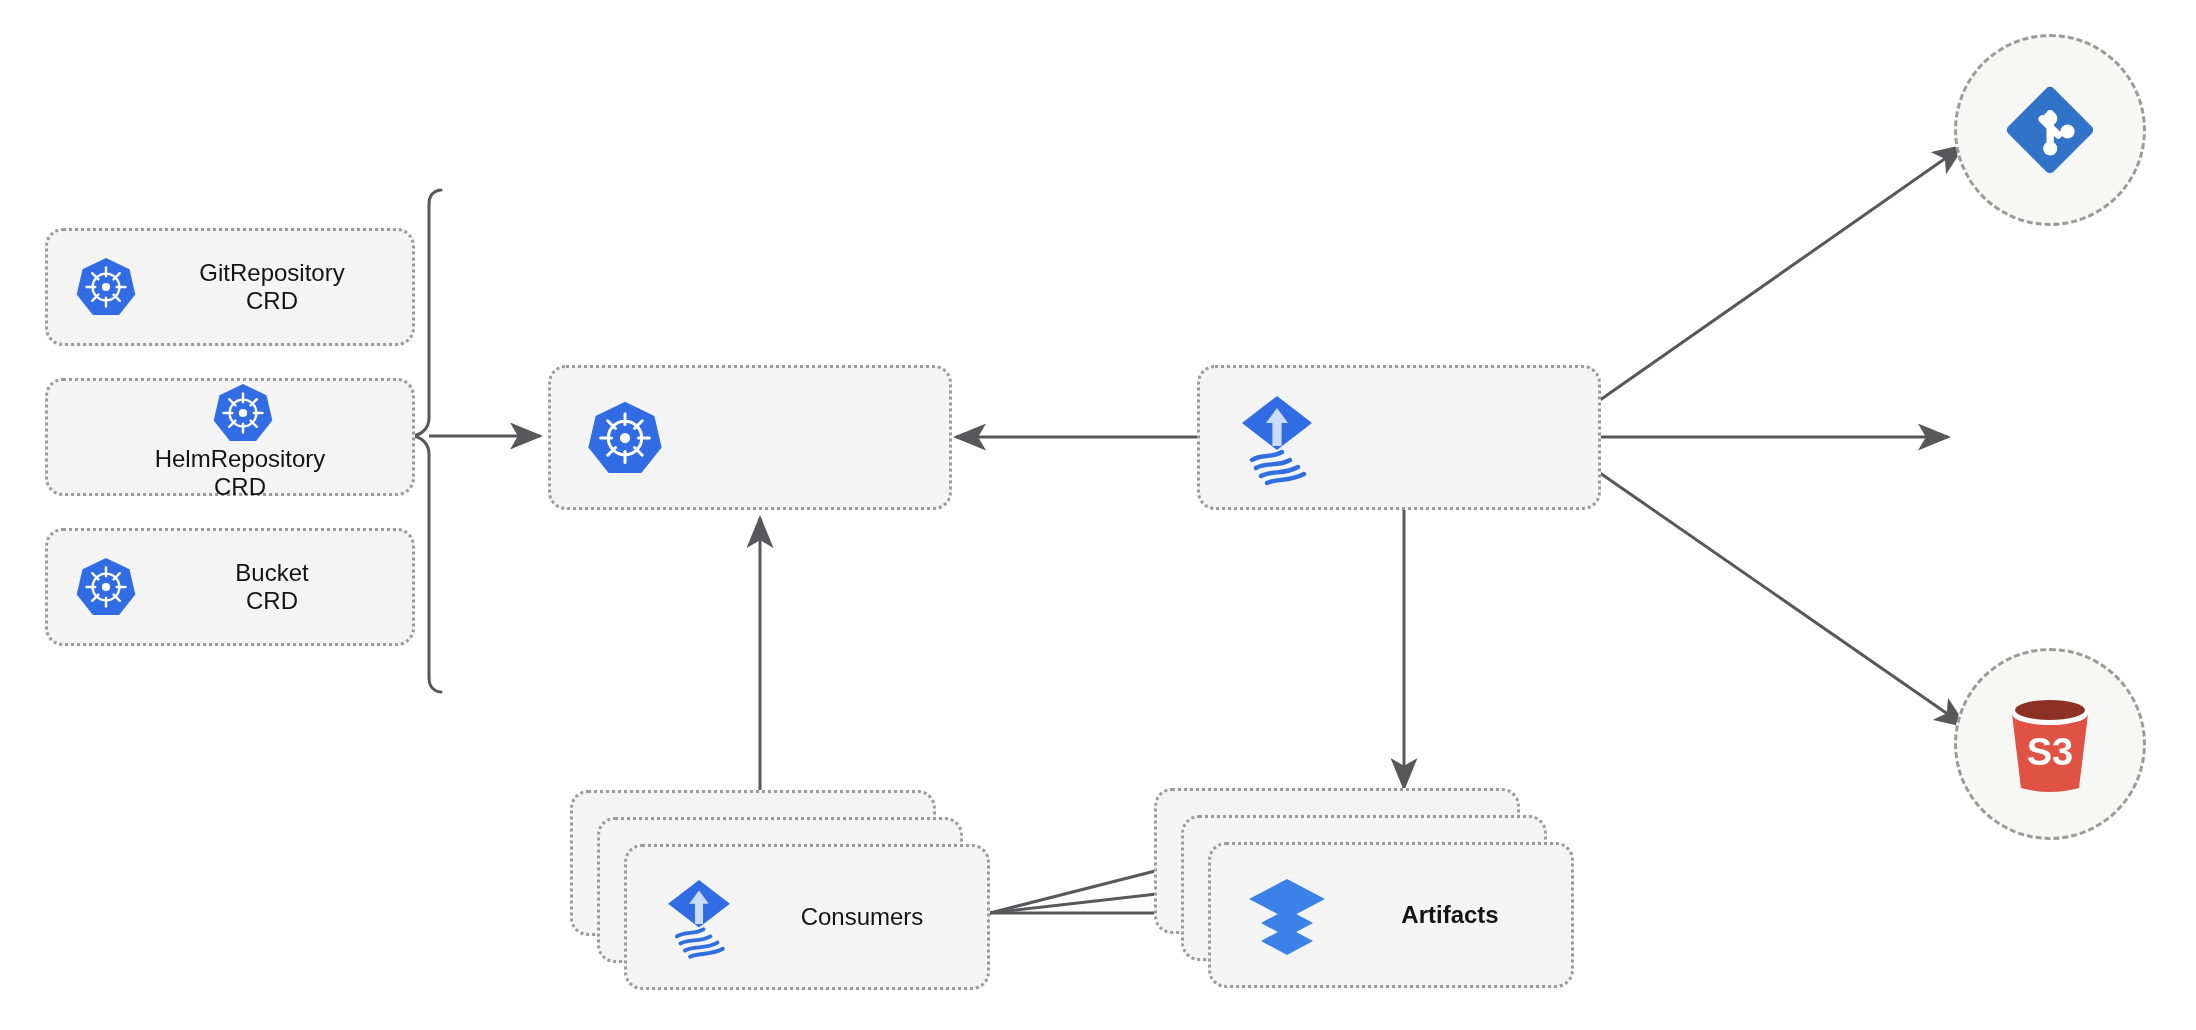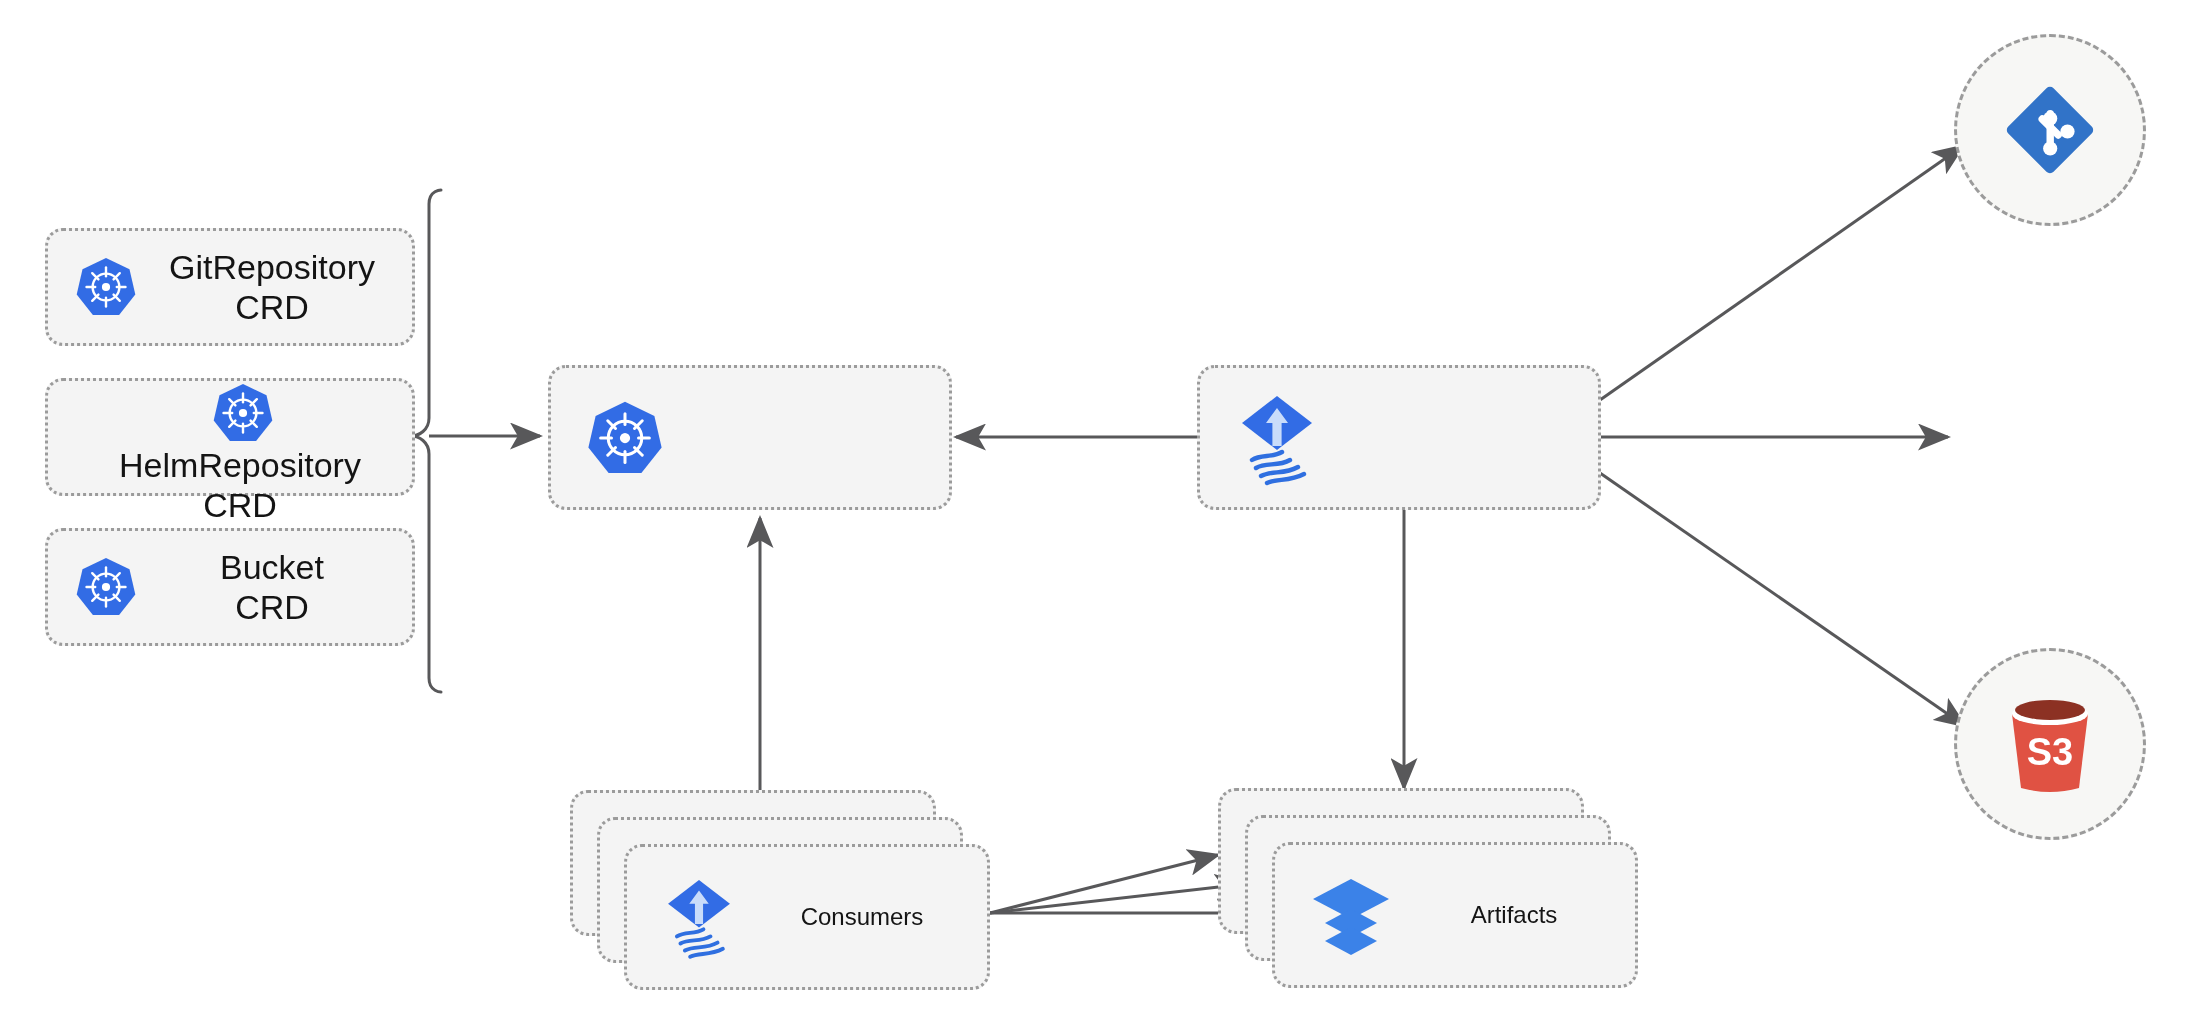--- a/index.html
+++ b/index.html
@@ -14,21 +14,21 @@
   .node{
     position:absolute;
     background:#f4f4f4;
     border:3px dotted #9b9b9b;
     border-radius:18px;
     box-sizing:border-box;
     display:flex;align-items:center;
   }
   .node .label{
     color:#141414;
-    font-size:34px;
+    font-size:24px;
     line-height:1.18;
     text-align:center;
     white-space:pre-line;
   }
   .crd-node{width:370px;height:118px;padding-left:26px;}
   .crd-node .label{flex:1;margin-left:4px;margin-right:10px;}
 
   .wide-node{height:145px;}
   .wide-node .icon-slot{margin-left:34px;}
   .wide-node .label{flex:1;}
@@ -202,21 +202,21 @@
             <path d="M22,78 C32,72 44,77 56,70"></path>
             <path d="M27,86 C38,80 50,85 64,77"></path>
             <path d="M33,93 C43,88 55,92 70,84"></path>
           </g>
         </svg>
       </span>
       <span class="label">Consumers</span>
     </div>
   </div>
 
-  <div class="stack" style="left:1218px;top:788px;width:420px;height:200px;">
+  <div class="stack" style="left:1154px;top:788px;width:420px;height:200px;font-weight:bold;">
     <div class="card" style="left:0;top:0;width:366px;height:146px;"></div>
     <div class="card" style="left:27px;top:27px;width:366px;height:146px;"></div>
     <div class="card front" style="left:54px;top:54px;width:366px;height:146px;">
       <span class="icon-slot">
         <svg width="84" height="84" viewBox="0 0 84 84">
           <polygon points="42,6 80,26 42,46 4,26" fill="#3b82e8"></polygon>
           <polygon points="42,36 68,50 42,64 16,50" fill="#3b82e8"></polygon>
           <polygon points="42,54 68,68 42,82 16,68" fill="#3b82e8"></polygon>
         </svg>
       </span>

